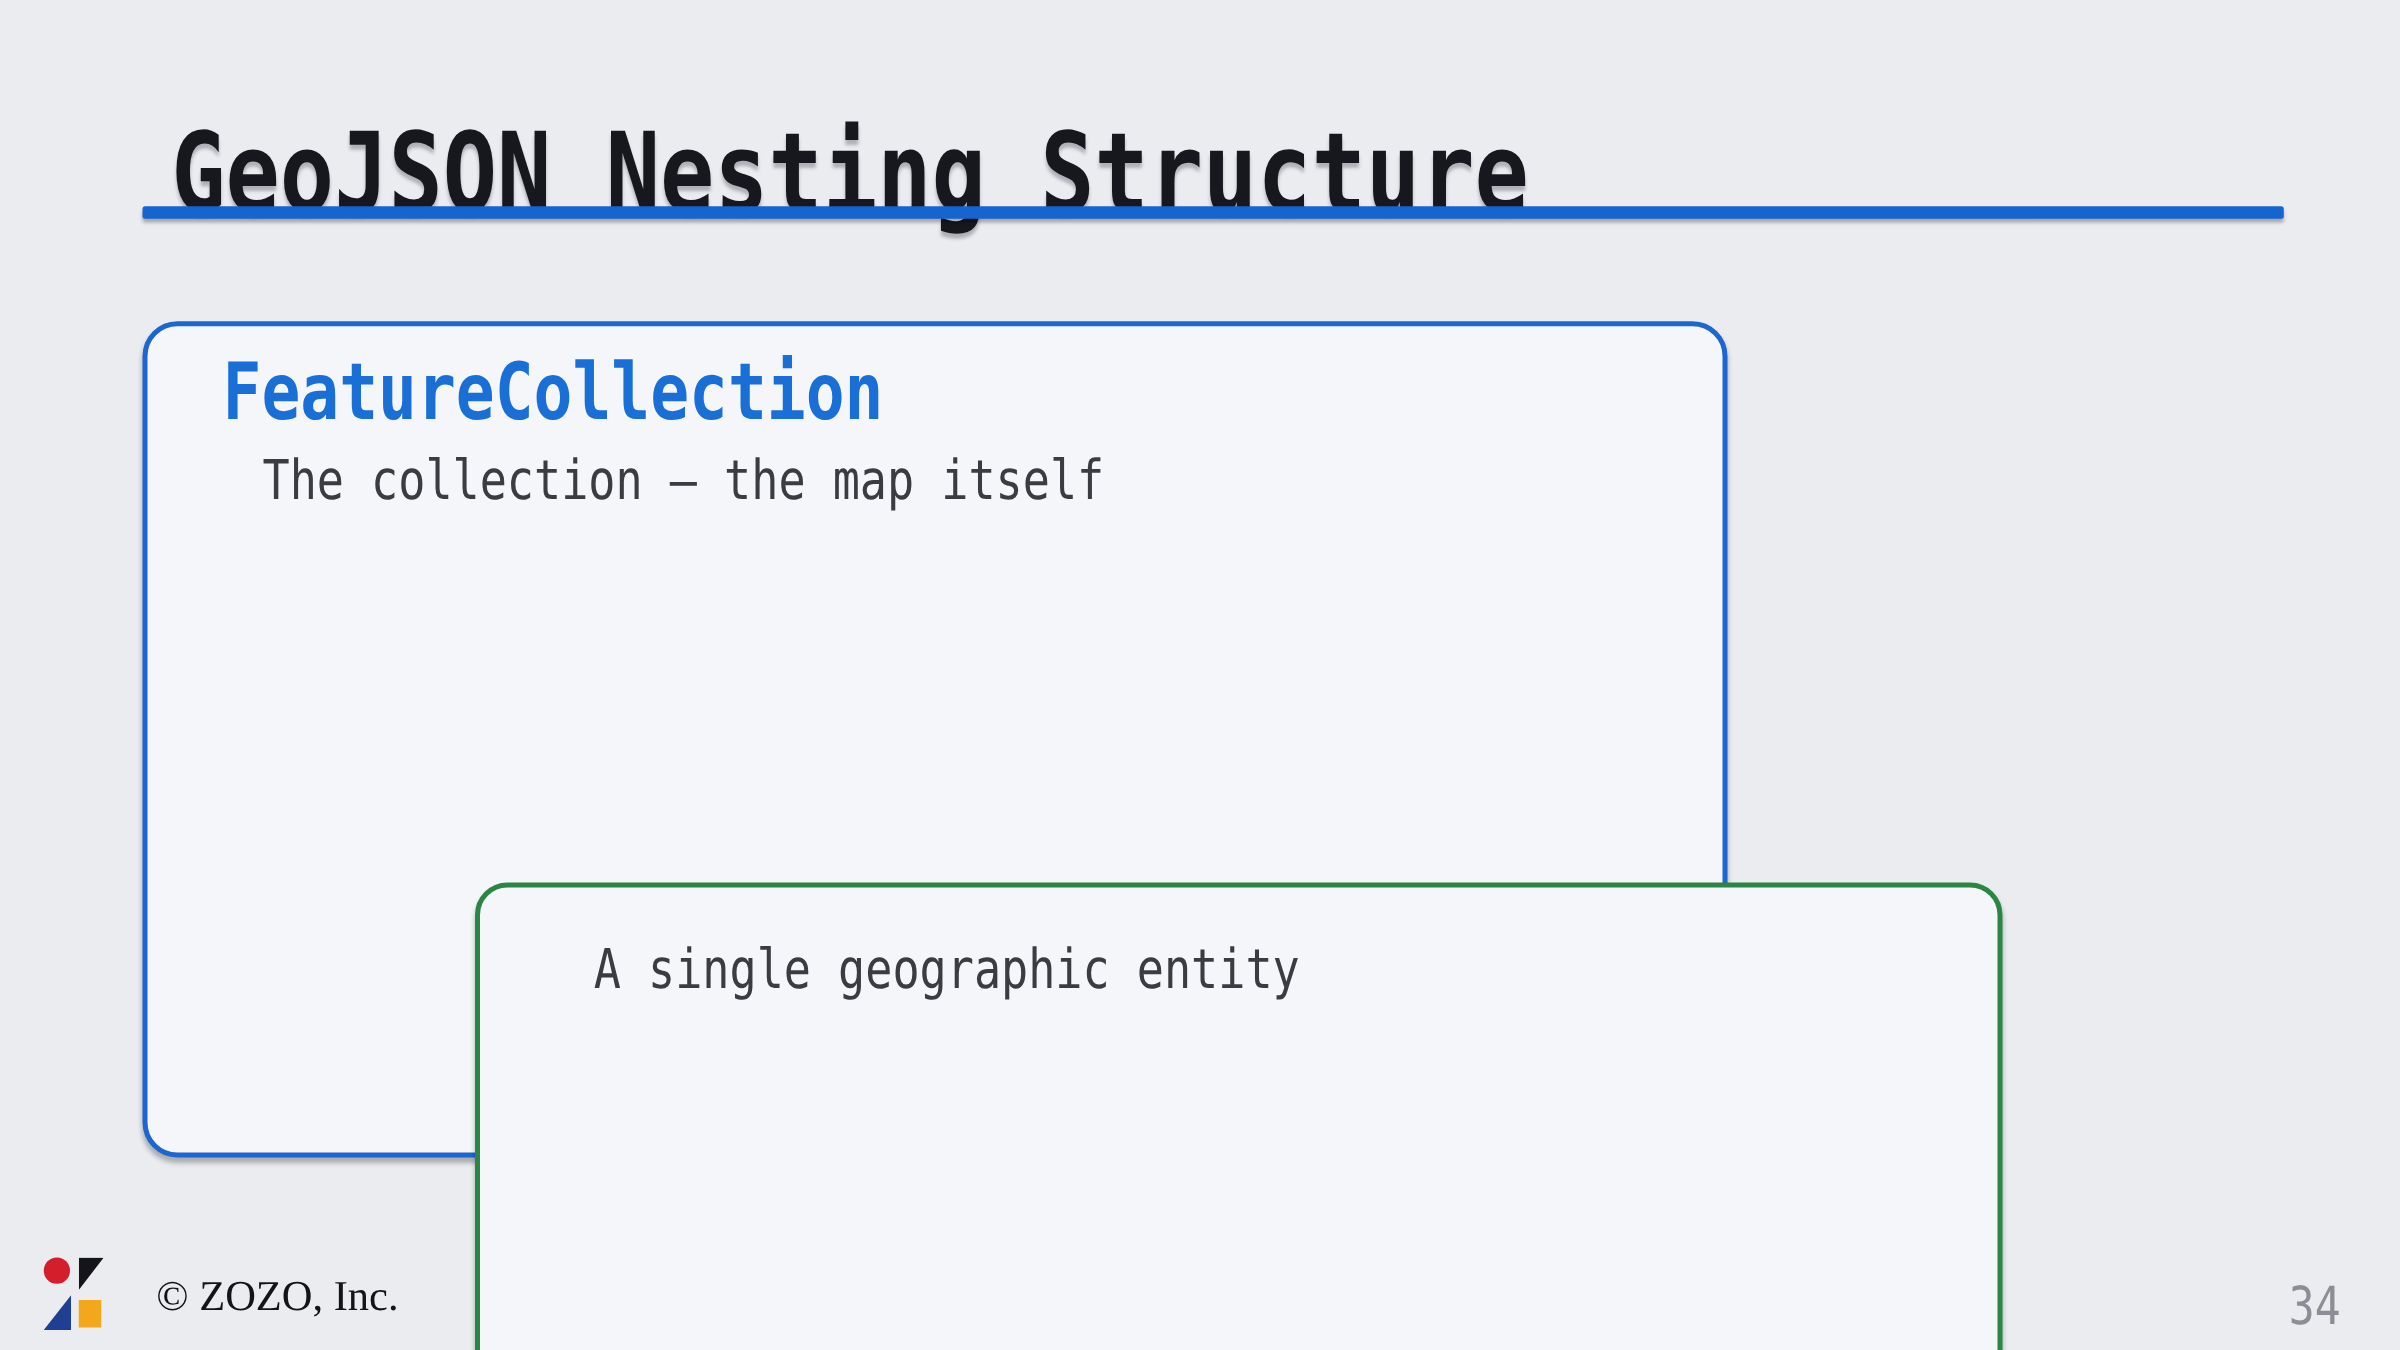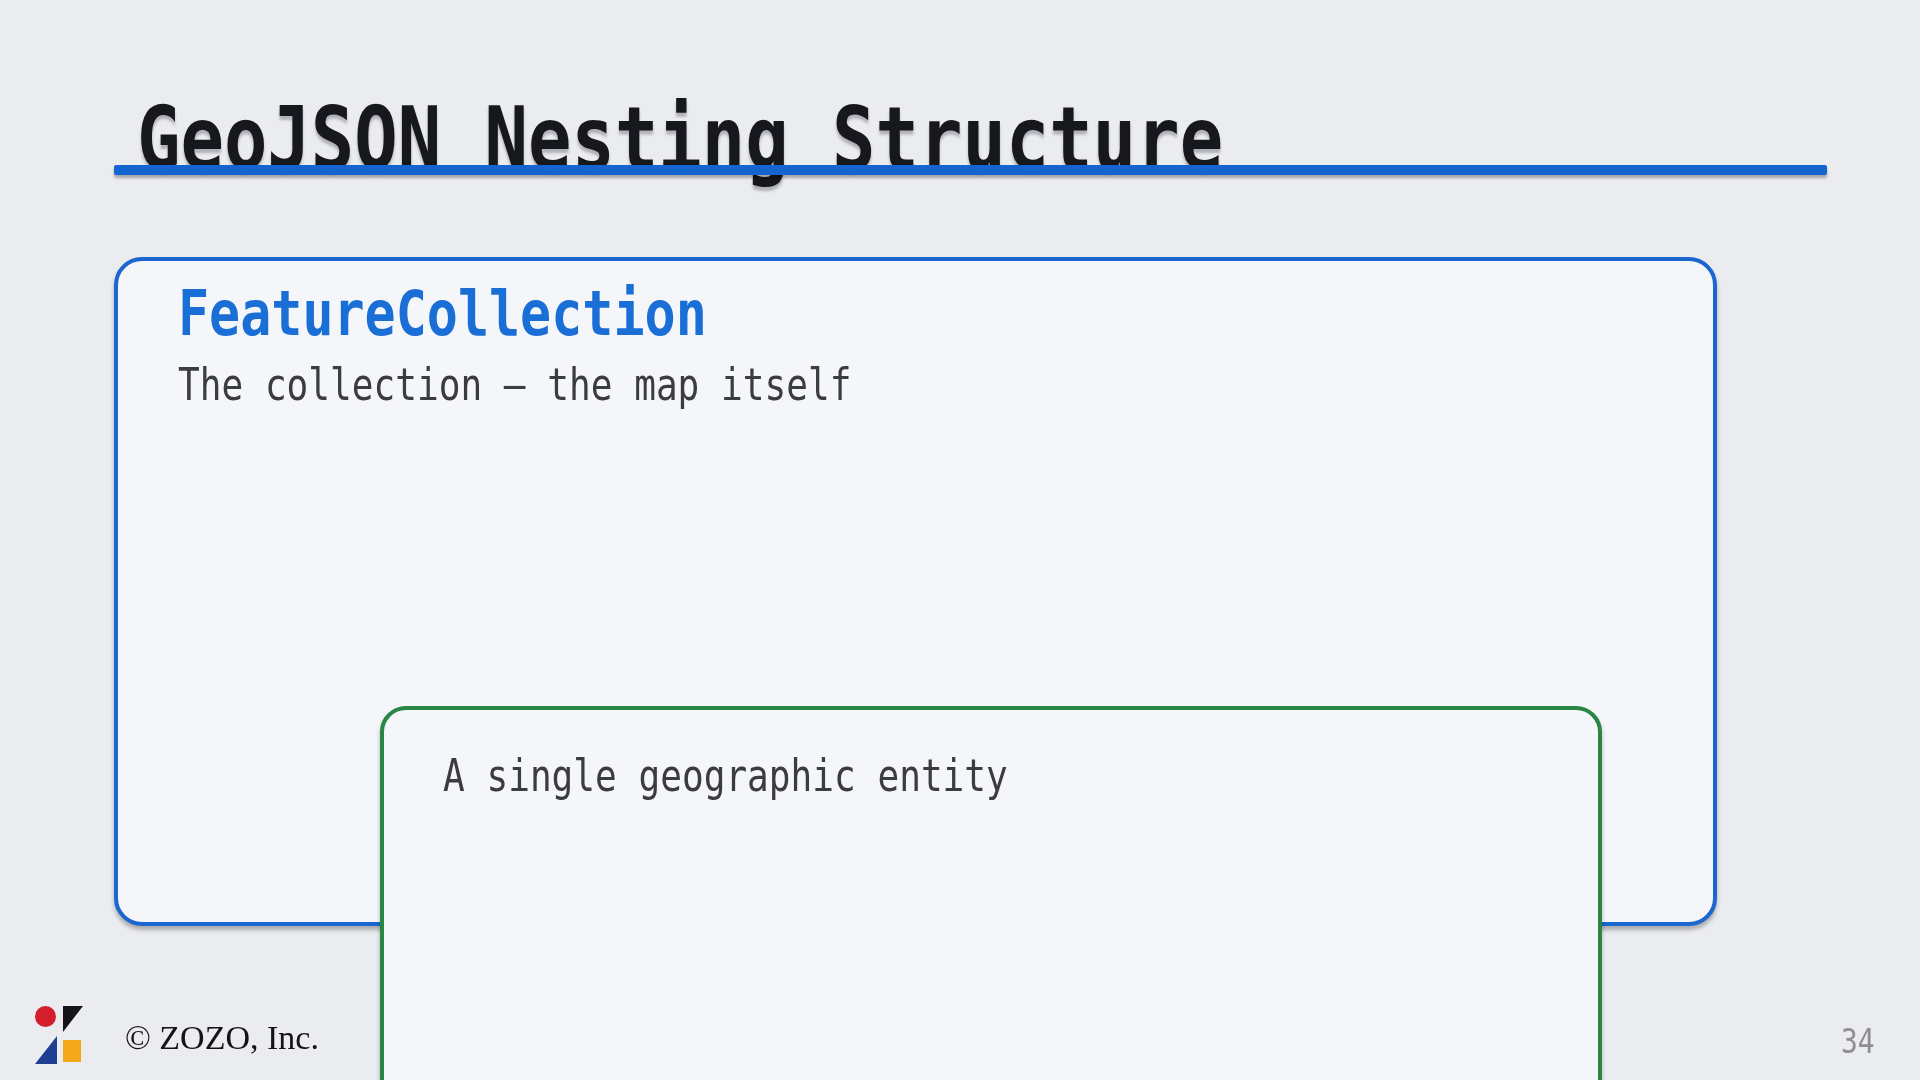--- a/index.html
+++ b/index.html
@@ -44,21 +44,21 @@
   
   .nest-box {
     position: absolute;
     background: #f5f6f9;
     border-style: solid;
     border-width: 4px;
     box-shadow: 0 4px 4px rgba(0,0,0,0.28);
   }
   .box-fc {
     left: 114px; top: 257px;
-    width: 1603px; height: 669px;
+    width: 1268px; height: 669px;
     border-color: #1b66d0;
     border-radius: 28px;
     padding: 21px 4px 0 60px;
   }
   .box-f {
     left: 262px; top: 445px;
     width: 1222px; height: 436px;
     border-color: #2a8644;
     border-radius: 26px;
     padding: 26px 0 0 59px;
@@ -69,20 +69,21 @@
     line-height: 1;
   }
   .box-fc .box-head { color: #1a6fd6; }
   .box-f  .box-head { color: #2e8b47; }
   .box-desc {
     margin-top: 12px;
     font-size: 44px;
     font-weight: 400;
     line-height: 1.25;
     color: #3b3c42;
+    margin-left: 32px;
   }
 
   
   .footer-left {
     position: absolute;
     left: 35px;
     top: 1006px;
     display: flex;
     align-items: center;
   }
@@ -120,21 +121,21 @@
     font-family: "Liberation Serif", serif;
     font-size: 34px;
     color: #141417;
     line-height: 1;
     padding-top: 6px;
   }
   .page-number {
     position: absolute;
     right: 38px;
     top: 1024px;
-    font-size: 34px;
+    font-size: 42px;
     color: #8d8d95;
     line-height: 1;
   }
 </style>
 </head>
 <body>
 
 <h1 class="slide-title">
   <span class="cond">GeoJSON Nesting Structure</span>
 </h1>

